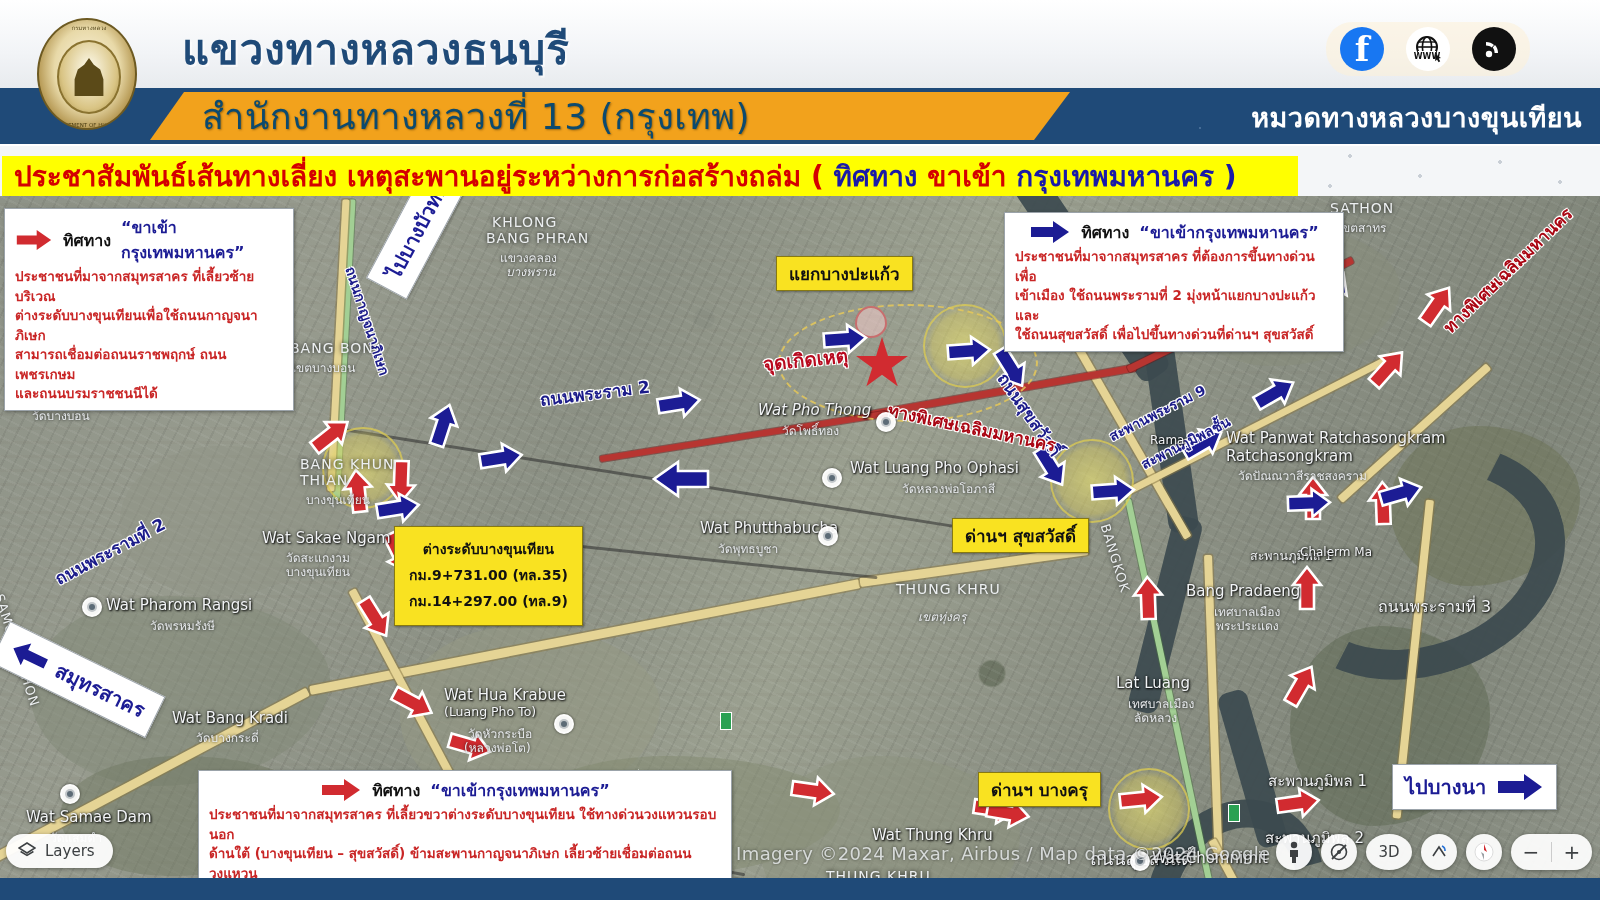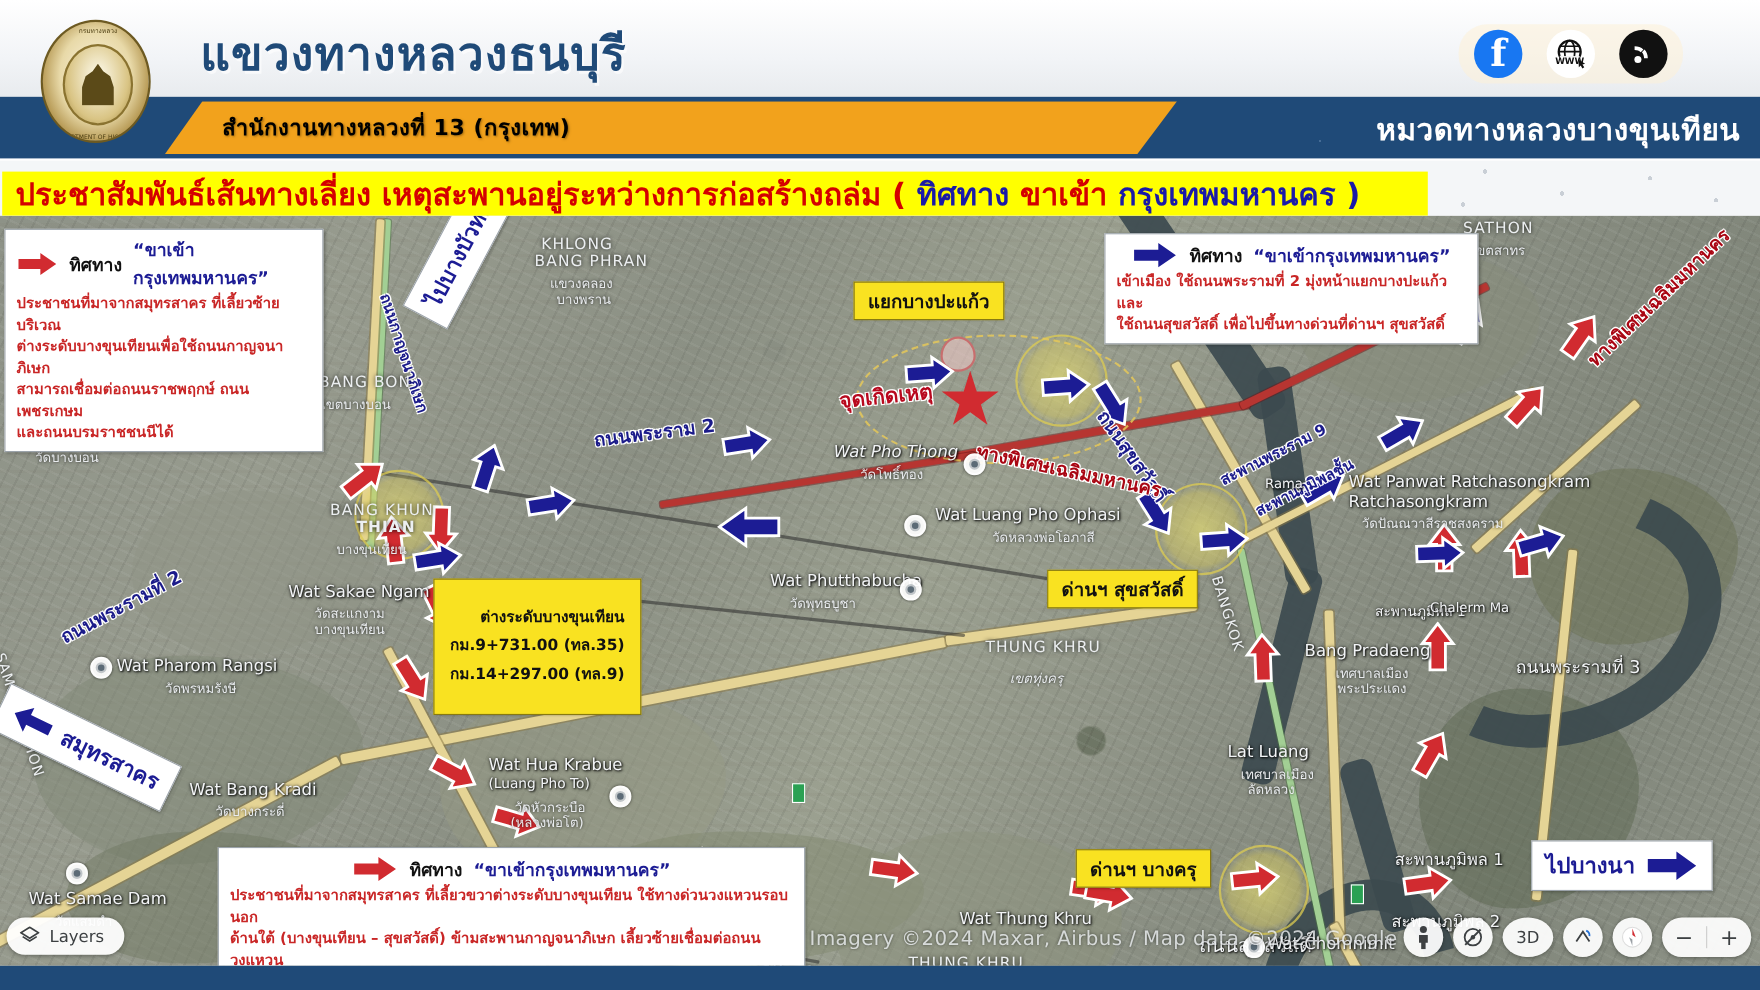--- a/index.html
+++ b/index.html
@@ -28,21 +28,21 @@
       radial-gradient(1px 1px at 900px 18px,#456c96 99%,transparent),
       radial-gradient(1px 1px at 1200px 40px,#456c96 99%,transparent);
   }
   .hdr-orange {
     position:absolute; left:150px; top:92px; height:48px; width:920px;
     background:#f2a21c;
     clip-path: polygon(34px 0, 100% 0, calc(100% - 36px) 100%, 0 100%);
     display:flex; align-items:center;
   }
   .hdr-orange span{
-    margin-left:52px; color:#000000; font-size:20px; font-weight:bold;
+    margin-left:52px; color:#0c4a6e; font-size:36px; font-weight:normal;
     letter-spacing:.5px; text-shadow: 1px 1px 2px rgba(80,50,0,.5);
   }
   .hdr-title {
     position:absolute; left:182px; top:16px;
     font-size:42px; font-weight:bold; color:#1f4a78; letter-spacing:1px;
     text-shadow: 2px 2px 0 rgba(255,255,255,.6);
   }
   .hdr-right {
     position:absolute; right:18px; top:96px;
     color:#fff; font-size:27px; font-weight:bold; letter-spacing:.5px;
@@ -198,21 +198,21 @@
   .callout .hd .t1{ color:#111; font-size:16px; font-weight:bold; }
   .callout .hd .t2{ color:#1a1aa8; font-size:16px; font-weight:bold; }
   .callout .body{ color:#e02020; font-size:13.5px; line-height:1.45; font-weight:bold; }
 
   
   .ybox{
     position:absolute; background:#ffe400; border:1px solid #8a7a00;
     color:#111; font-weight:bold; padding:3px 12px; font-size:17px; white-space:nowrap;
     box-shadow:1px 1px 2px rgba(0,0,0,.35);
   }
-  .ybox.multi{ font-size:14px; line-height:1.85; text-align:right; padding:22px 14px; }
+  .ybox.multi{ font-size:14px; line-height:1.85; text-align:center; padding:10px 14px; }
 
   
   .dirbanner{
     position:absolute; background:#fff; border:1px solid #9aa3ab;
     display:flex; align-items:center; gap:10px; padding:6px 12px;
     box-shadow:1px 1px 3px rgba(0,0,0,.3);
   }
   .dirbanner .tx{ color:#1a1aa8; font-weight:bold; font-size:20px; white-space:nowrap; }
 
   
@@ -636,27 +636,27 @@
 
     <div class="mlab en" style="left:1116px; top:478px;">Lat Luang</div>
     <div class="mlab th" style="left:1128px; top:498px;">เทศบาลเมือง</div>
     <div class="mlab th" style="left:1134px; top:512px;">ลัดหลวง</div>
 
     <div class="mlab en sm" style="left:1250px; top:350px;">สะพานภูมิพล 1</div>
 
     <div class="mlab cap" style="left:492px; top:18px;">KHLONG</div>
     <div class="mlab cap" style="left:486px; top:34px;">BANG PHRAN</div>
     <div class="mlab th" style="left:500px; top:52px;">แขวงคลอง</div>
-    <div class="mlab th" style="left:506px; top:66px;">บางพราน</div>
+    <div class="mlab th" style="left:506px; top:66px;font-style:italic;">บางพราน</div>
 
     <div class="mlab cap" style="left:290px; top:144px;">BANG BON</div>
     <div class="mlab th" style="left:292px; top:162px;">เขตบางบอน</div>
 
     <div class="mlab cap" style="left:300px; top:260px;">BANG KHUN</div>
-    <div class="mlab cap" style="left:324px; top:276px;font-weight:bold;">THIAN</div>
+    <div class="mlab cap" style="left:300px; top:276px;">THIAN</div>
     <div class="mlab th" style="left:306px; top:294px;">บางขุนเทียน</div>
 
     <div class="mlab cap" style="left:896px; top:385px;">THUNG KHRU</div>
     <div class="mlab th" style="left:918px; top:411px;font-style:italic;">เขตทุ่งครุ</div>
     <div class="mlab cap" style="left:826px; top:672px;">THUNG KHRU</div>
 
     <div class="mlab cap" style="left:1330px; top:4px;">SATHON</div>
     <div class="mlab th" style="left:1338px; top:22px;">เขตสาทร</div>
 
     <div class="mlab cap" style="left:6px; top:396px; transform:rotate(72deg); transform-origin:0 0; font-size:13px;">SAMUT SAKHON</div>
@@ -712,20 +712,21 @@
 
     <div class="callout" style="left:1004px; top:16px; width:340px;">
       <div class="hd">
         <svg width="42" height="26" viewBox="0 0 42 26">
             <path d="M2 8h22V2l16 11-16 11v-6H2z" fill="#1a1aa8"></path>
           </svg>
         <span class="t1">ทิศทาง</span>
         <span class="t2">“ขาเข้ากรุงเทพมหานคร”</span>
       </div>
       <div class="body">
+        <div>ประชาชนที่มาจากสมุทรสาคร  ที่ต้องการขึ้นทางด่วนเพื่อ</div>
         <div>เข้าเมือง ใช้ถนนพระรามที่ 2 มุ่งหน้าแยกบางปะแก้วและ</div>
         <div>ใช้ถนนสุขสวัสดิ์ เพื่อไปขึ้นทางด่วนที่ด่านฯ สุขสวัสดิ์</div>
       </div>
     </div>
 
     <div class="callout" style="left:198px; top:574px; width:534px;">
       <div class="hd">
         <svg width="42" height="26" viewBox="0 0 42 26">
             <path d="M2 8h22V2l16 11-16 11v-6H2z" fill="#e8252b"></path>
           </svg>

